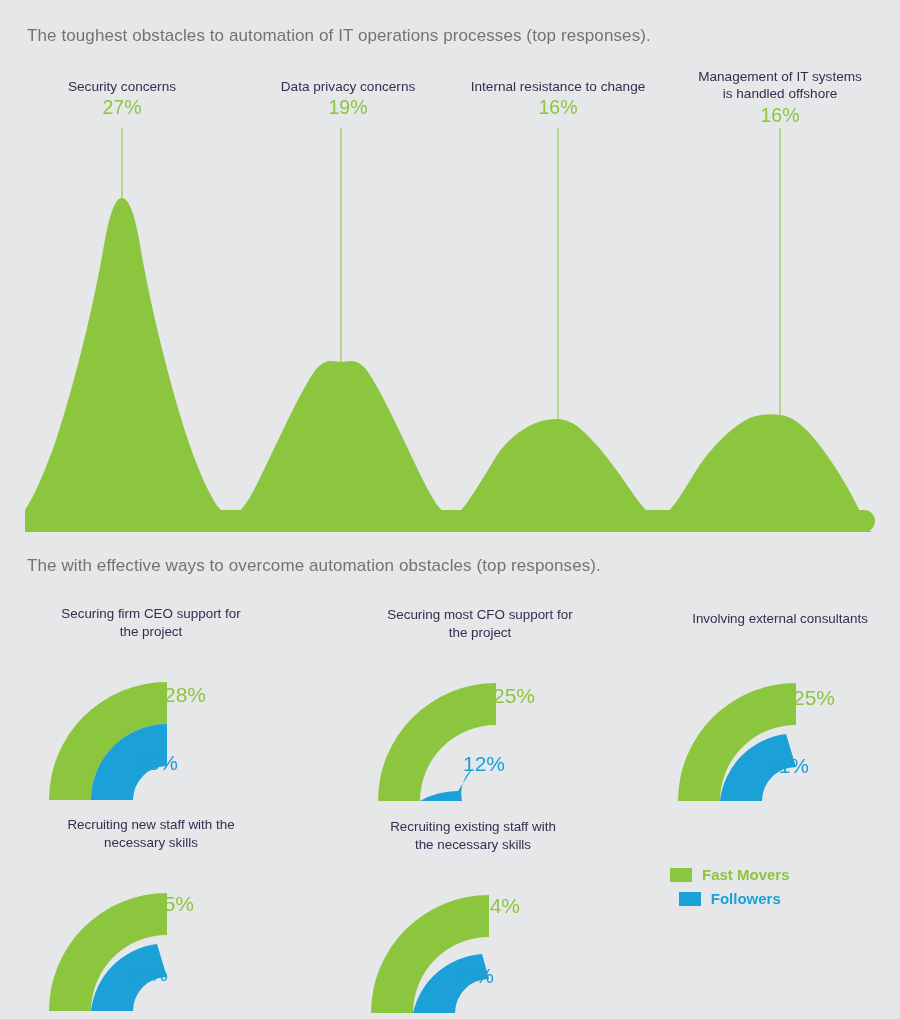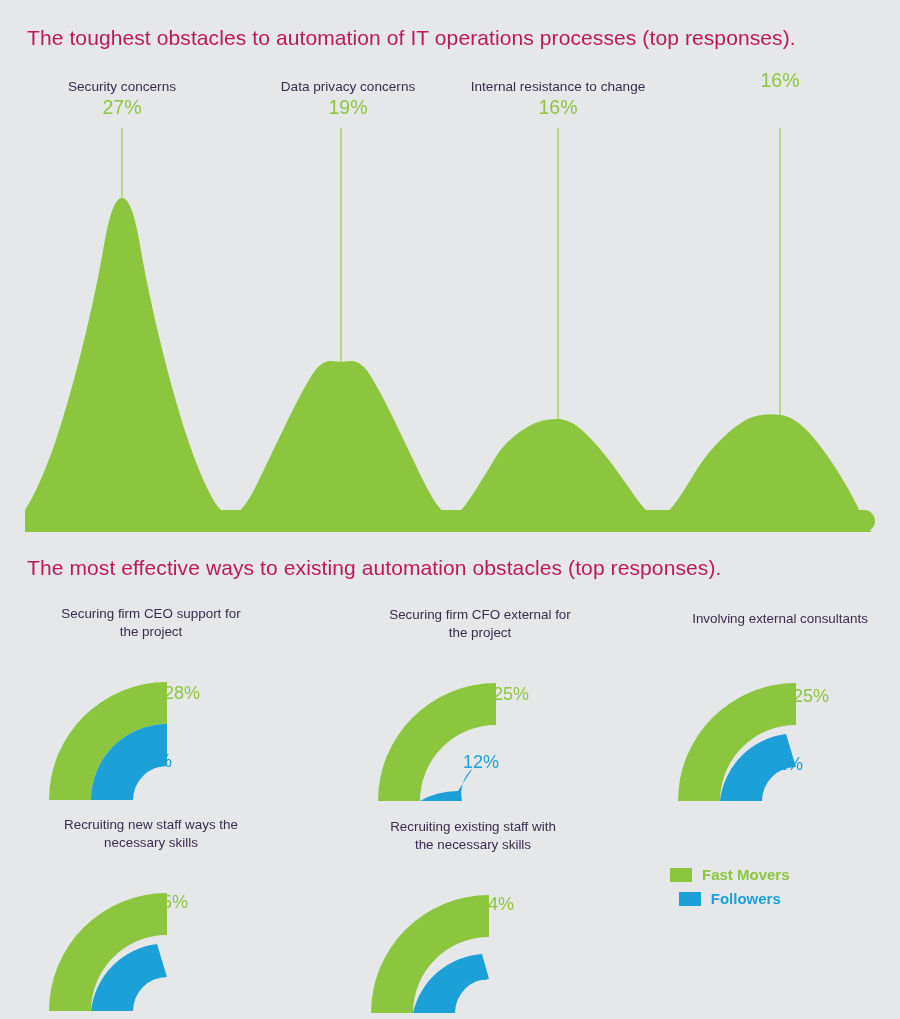--- a/index.html
+++ b/index.html
@@ -19,23 +19,23 @@
   .infographic {
     position: absolute;
     inset: 0;
     background: #e6e7e9;
   }
 
   
   .section-heading {
     position: absolute;
     left: 27px;
-    font-size: 21px;
+    font-size: 17px;
     font-weight: 400;
-    color: #be185d;
+    color: #737373;
     letter-spacing: 0.1px;
     white-space: nowrap;
   }
   #heading-obstacles { top: 26px; }
   #heading-ways      { top: 556px; }
 
   
   #wave-section {
     position: absolute;
     left: 0;
@@ -88,21 +88,21 @@
     line-height: 1.34;
     color: #3a2b4f;
     white-space: pre-line;
   }
   .gauge-graphic {
     position: absolute;
     left: 0;
   }
   .gauge-val {
     position: absolute;
-    font-size: 18px;
+    font-size: 21px;
     white-space: nowrap;
     text-align: right;
   }
   .gauge-val.outer { color: #8cc63e; }
   .gauge-val.inner { color: #1ba0d7; }
 
   
   #legend {
     position: absolute;
     left: 670px;
@@ -192,63 +192,65 @@
       <span class="wl-title">Data privacy concerns</span>
       <span class="wl-value">19%</span>
     </div>
 
     <div class="wave-label" style="left: 448px; top: 8px; width: 220px;">
       <span class="wl-title">Internal resistance to change</span>
       <span class="wl-value">16%</span>
     </div>
 
     <div class="wave-label" style="left: 683px; top: -2px; width: 194px;">
+      <span class="wl-title">Management of IT systems
+is handled offshore</span>
       <span class="wl-value">16%</span>
     </div>
   </div>
 
-  <div class="section-heading" id="heading-ways">The most effective ways to existing automation obstacles (top responses).</div>
+  <div class="section-heading" id="heading-ways">The with effective ways to overcome automation obstacles (top responses).</div>
 
   <div id="gauges-section">
 
     <div class="gauge-block" style="left: 26px; top: 15px;">
       <div class="gauge-title">Securing firm CEO support for
 the project</div>
       <svg class="gauge-graphic" style="top: 52px; left: 8px;" width="140" height="150" viewBox="0 0 140 150">
 
         <path fill="#8cc63e" d="M 15,143 A 118,118 0 0 1 133,25 L 133,67 A 76,76 0 0 0 57,143 Z"></path>
         <path fill="#1ba0d7" d="M 57,143 A 76,76 0 0 1 133,67 L 133,109 A 34,34 0 0 0 99,143 Z"></path>
       </svg>
       <div class="gauge-val outer" style="left: 138px; top: 78px;">28%</div>
       <div class="gauge-val inner" style="left: 110px; top: 146px;">28%</div>
     </div>
 
     <div class="gauge-block" style="left: 355px; top: 16px;">
-      <div class="gauge-title">Securing firm CFO external for
+      <div class="gauge-title">Securing most CFO support for
 the project</div>
       <svg class="gauge-graphic" style="top: 52px; left: 8px;" width="140" height="150" viewBox="0 0 140 150">
         <path fill="#8cc63e" d="M 15,143 A 118,118 0 0 1 133,25 L 133,67 A 76,76 0 0 0 57,143 Z"></path>
         <path fill="#1ba0d7" d="M 57,143 A 76,76 0 0 1 95,133 L 110,110 A 34,34 0 0 0 99,143 Z"></path>
       </svg>
       <div class="gauge-val outer" style="left: 138px; top: 78px;">25%</div>
       <div class="gauge-val inner" style="left: 108px; top: 146px;">12%</div>
     </div>
 
     <div class="gauge-block" style="left: 655px; top: 20px;">
       <div class="gauge-title">Involving external consultants</div>
       <svg class="gauge-graphic" style="top: 48px; left: 8px;" width="140" height="150" viewBox="0 0 140 150">
         <path fill="#8cc63e" d="M 15,143 A 118,118 0 0 1 133,25 L 133,67 A 76,76 0 0 0 57,143 Z"></path>
         <path fill="#1ba0d7" d="M 57,143 A 76,76 0 0 1 123,76 L 133,109 A 34,34 0 0 0 99,143 Z"></path>
       </svg>
       <div class="gauge-val outer" style="left: 138px; top: 76px;">25%</div>
       <div class="gauge-val inner" style="left: 112px; top: 144px;">21%</div>
     </div>
 
     <div class="gauge-block" style="left: 26px; top: 226px;">
-      <div class="gauge-title">Recruiting new staff ways the
+      <div class="gauge-title">Recruiting new staff with the
 necessary skills</div>
       <svg class="gauge-graphic" style="top: 52px; left: 8px;" width="140" height="150" viewBox="0 0 140 150">
         <path fill="#8cc63e" d="M 15,143 A 118,118 0 0 1 133,25 L 133,67 A 76,76 0 0 0 57,143 Z"></path>
         <path fill="#1ba0d7" d="M 57,143 A 76,76 0 0 1 123,76 L 133,109 A 34,34 0 0 0 99,143 Z"></path>
       </svg>
       <div class="gauge-val outer" style="left: 126px; top: 76px;">25%</div>
       <div class="gauge-val inner" style="left: 100px; top: 146px;">21%</div>
     </div>
 
     <div class="gauge-block" style="left: 348px; top: 228px;">

